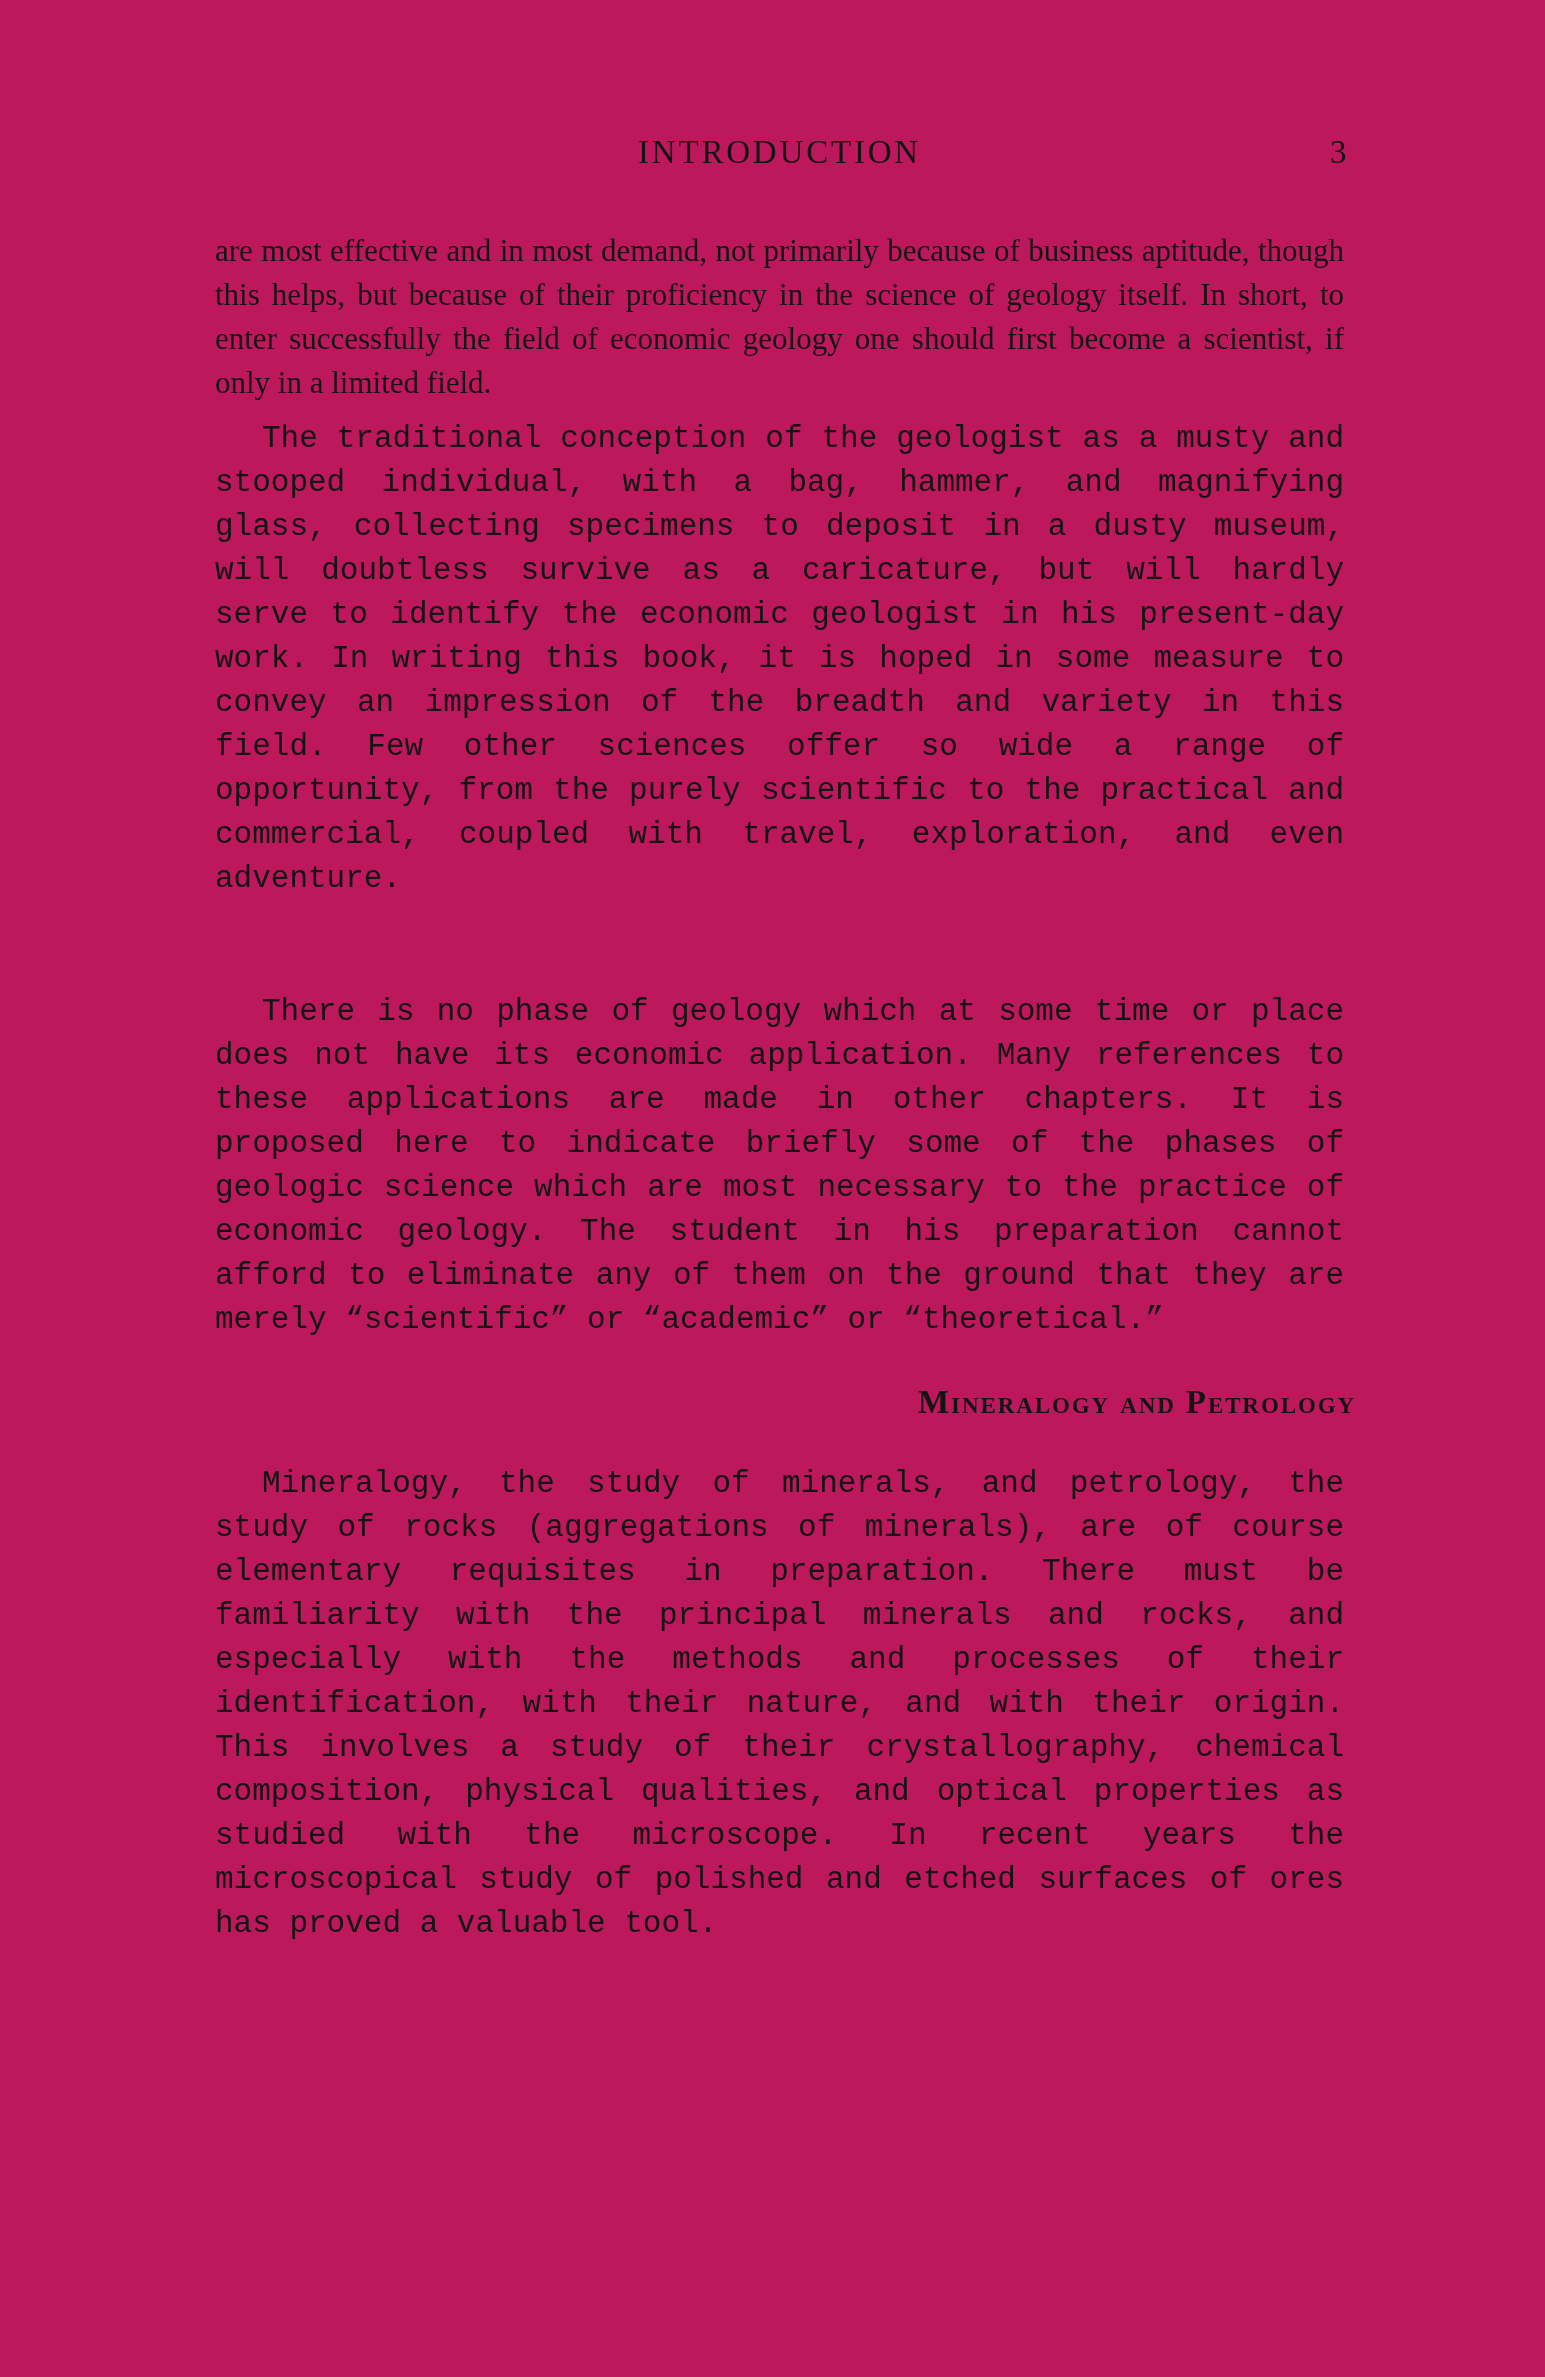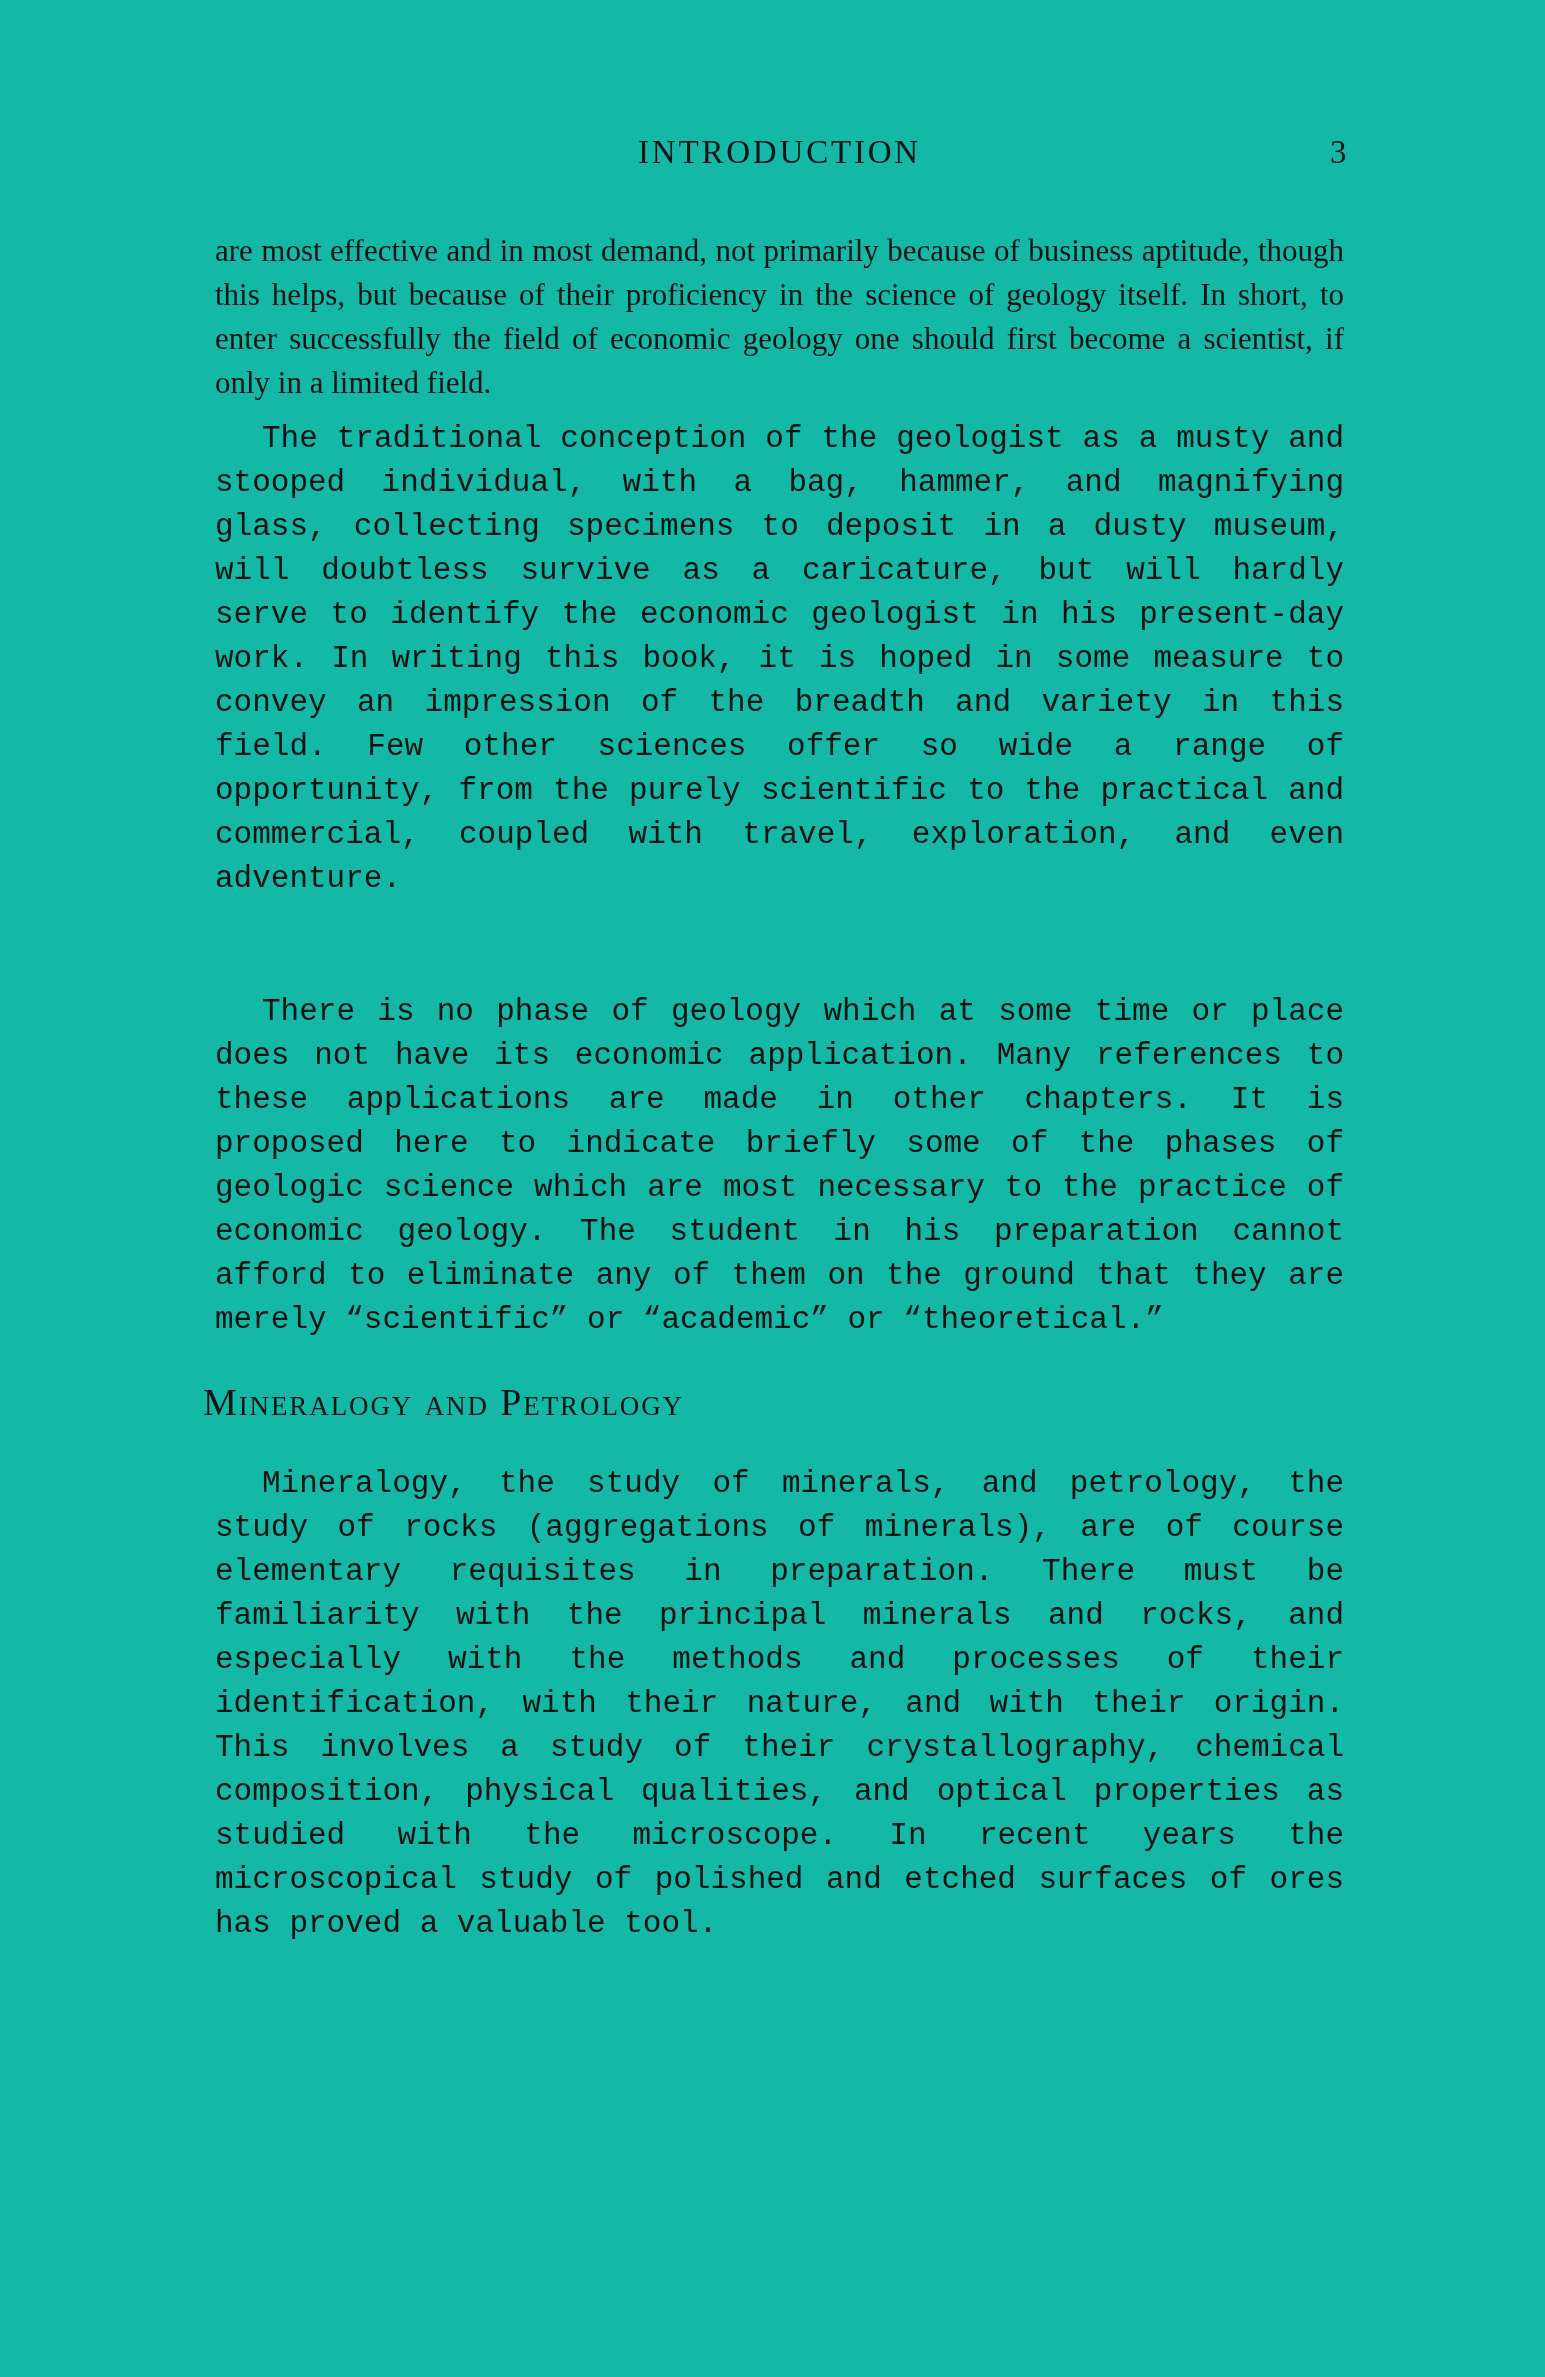--- a/index.html
+++ b/index.html
@@ -5,21 +5,21 @@
   html, body {
     margin: 0;
     padding: 0;
     background: #e9e9e9;
   }
   .page {
     position: relative;
     width: 1545px;
     height: 2377px;
     margin: 0 auto;
-    background: #14b8a6;
+    background: #be185d;
     color: #141414;
     font-family: "Liberation Serif", "DejaVu Serif", serif;
     box-sizing: border-box;
     padding: 134px 189px 0 203px;
     overflow: hidden;
   }
   .page-header {
     position: relative;
     text-align: center;
     font-size: 33px;
@@ -55,26 +55,27 @@
     width: 1036px;
     font-size: 32px;
     line-height: 49px;
     letter-spacing: 0.9px;
   }
   .sh-line {
     text-align: justify;
     text-align-last: justify;
   }
   .subsection-heading {
-    text-align: left;
+    text-align: right;
     font-variant: small-caps;
-    font-size: 38px;
+    font-size: 33px;
     letter-spacing: 1.9px;
     margin: 38px 0 38px 0;
     line-height: 44px;
+    font-weight: bold;
   }
 </style>
 </head>
 <body>
 
 <div class="page">
 
   <div class="page-header">
     <span class="chapter-title">INTRODUCTION</span>
     <span class="page-number">3</span>

